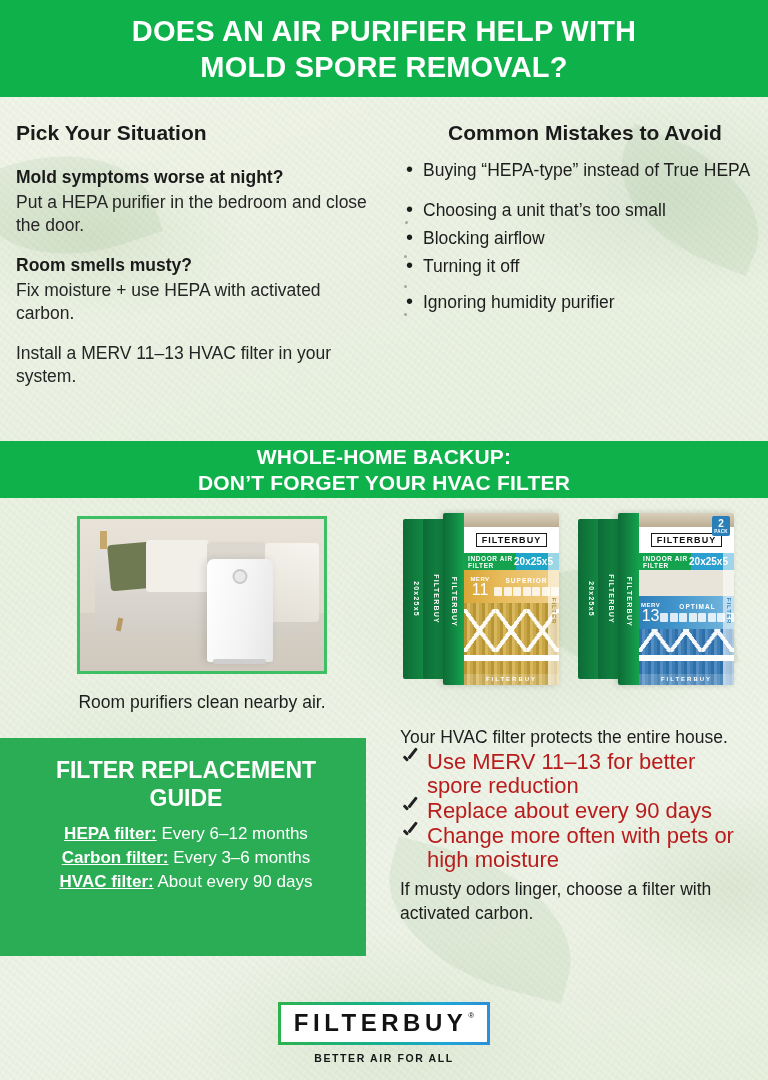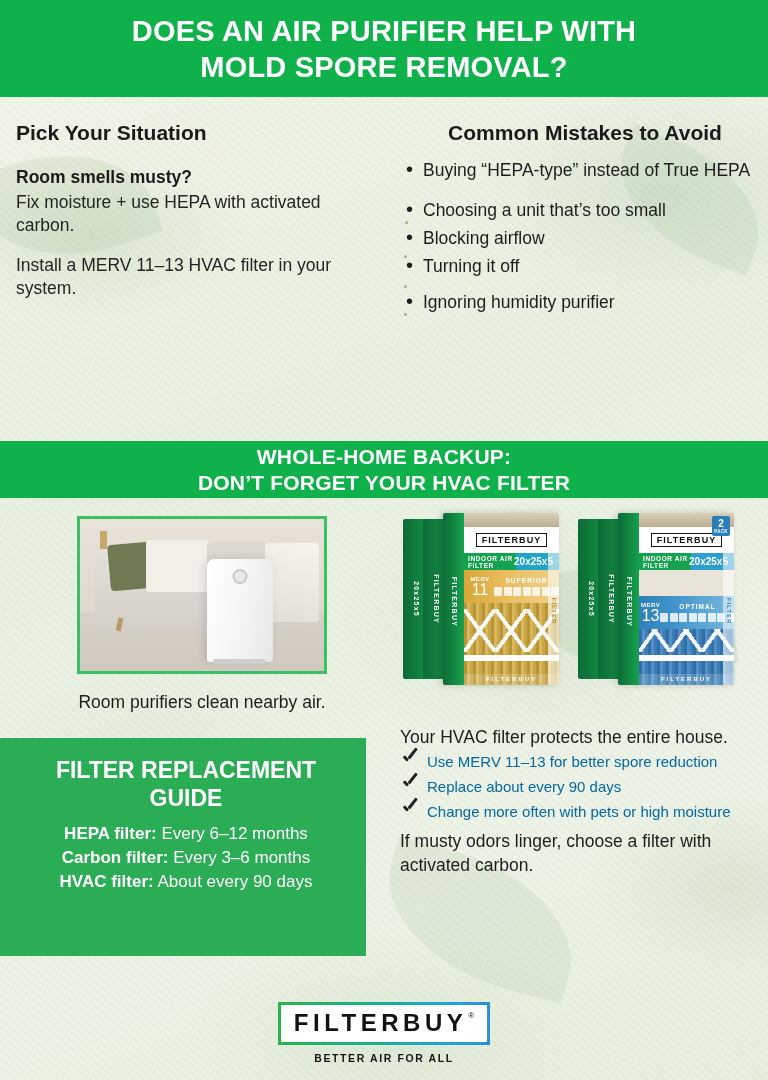--- a/index.html
+++ b/index.html
@@ -254,28 +254,28 @@
   #filter-merv13 .fp-grade-name { color: #fff; }
 
   
   #guide-box {
     position: absolute; left: 0; top: 738px; width: 366px; height: 218px;
     background: #2aad54; color: #ffffff; z-index: 2;
     padding: 18px 20px 14px 26px; text-align: center;
   }
   #guide-title { font-size: 23px; font-weight: bold; line-height: 28px; margin-bottom: 10px; }
   .guide-row { font-size: 17px; line-height: 24px; }
-  .guide-row b { font-weight: bold; }
+  .guide-row b { font-weight: bold; text-decoration: underline; }
 
   
   #hvac-col { position: absolute; left: 400px; top: 725px; width: 356px; z-index: 2; }
   .hvac-p { font-size: 17.5px; line-height: 24px; color: #1d1d1d; }
   .check-list { list-style: none; }
   .check-list li {
-    font-size: 15px; line-height: 24px; color: #0369a1;
+    font-size: 22px; line-height: 24px; color: #b91c1c;
     position: relative; padding-left: 27px; margin-top: 1px;
   }
   .check-list li .ck {
     position: absolute; left: 2px; top: 1px;
     width: 15px; height: 15px;
   }
   .check-list li .ck::before {
     content: ""; position: absolute;
     left: 1px; top: 6px; width: 6px; height: 2.6px;
     background: #222; transform: rotate(45deg); border-radius: 1px;
@@ -317,20 +317,24 @@
 <div class="leaf" style="left:380px; top:860px; width:200px; height:120px; transform:rotate(15deg);"></div>
 
 <div class="banner" id="banner-top">
   <div class="banner-line">DOES AN AIR PURIFIER HELP WITH</div>
   <div class="banner-line">MOLD SPORE REMOVAL?</div>
 </div>
 
 <div class="content" id="col-left">
   <div class="sec-title" id="situations-title">Pick Your Situation</div>
 
+  <div class="sit-block">
+    <div class="sit-q">Mold symptoms worse at night?</div>
+    <div class="sit-a">Put a HEPA purifier in the bedroom and close the door.</div>
+  </div>
   <div class="sit-block">
     <div class="sit-q">Room smells musty?</div>
     <div class="sit-a">Fix moisture + use HEPA with activated carbon.</div>
   </div>
   <div class="sit-block">
     <div class="sit-a">Install a MERV 11–13 HVAC filter in your system.</div>
   </div>
 </div>
 
 <div class="content" id="col-right">

